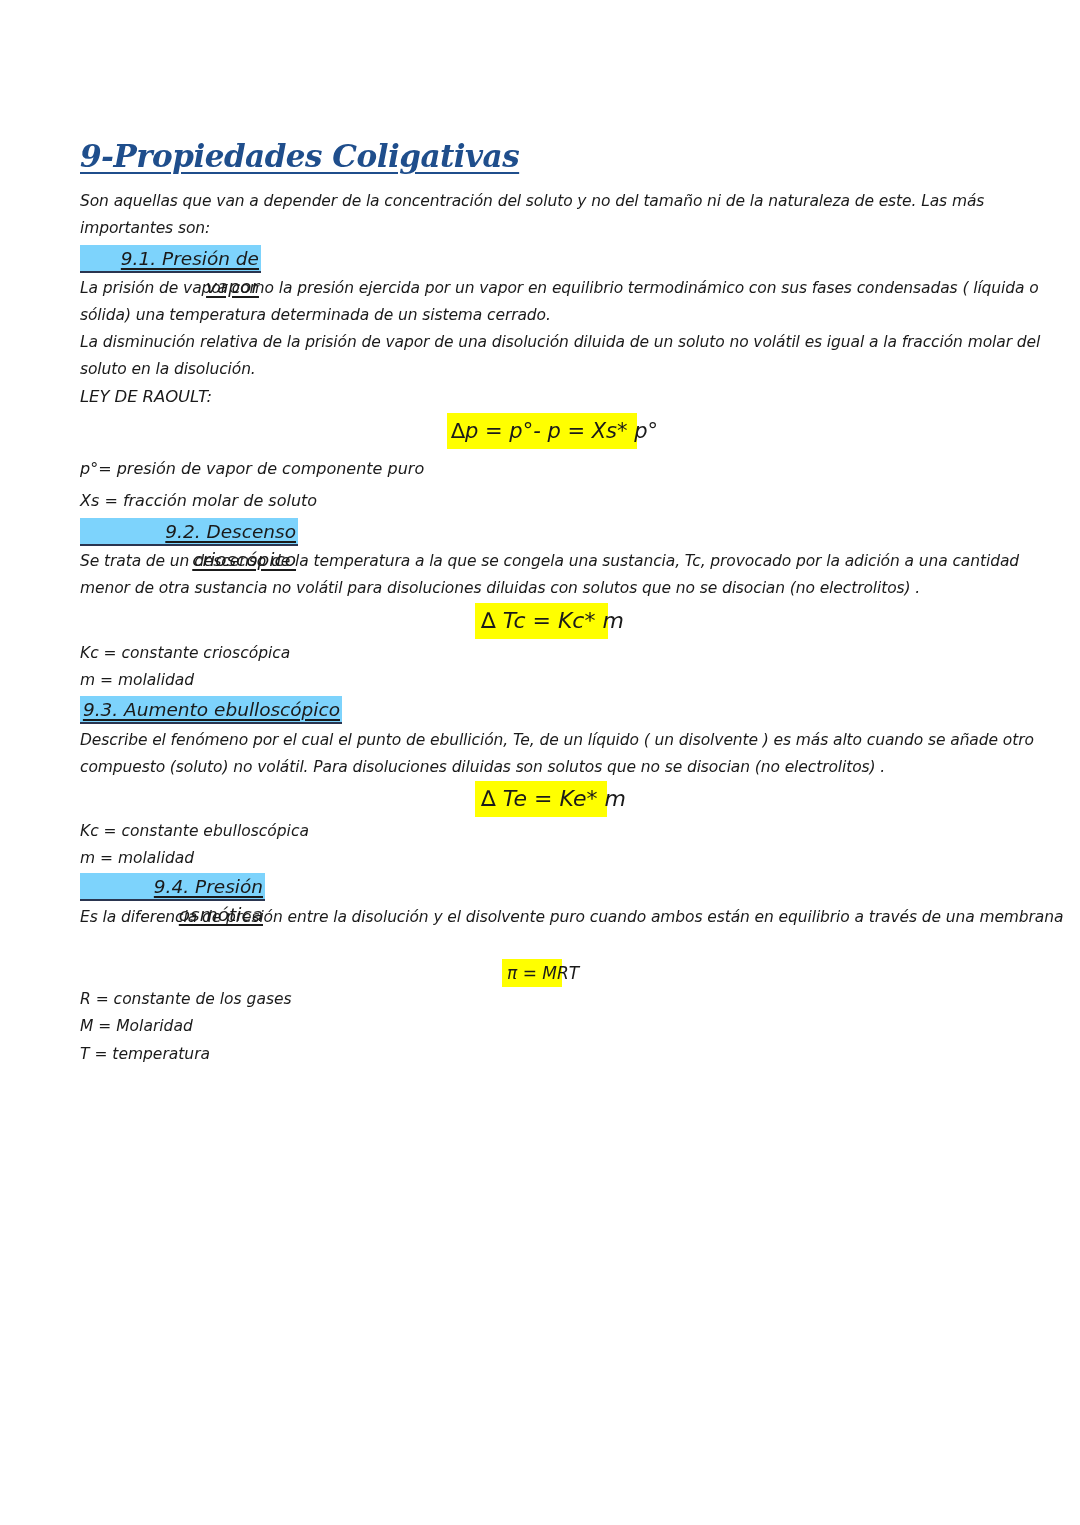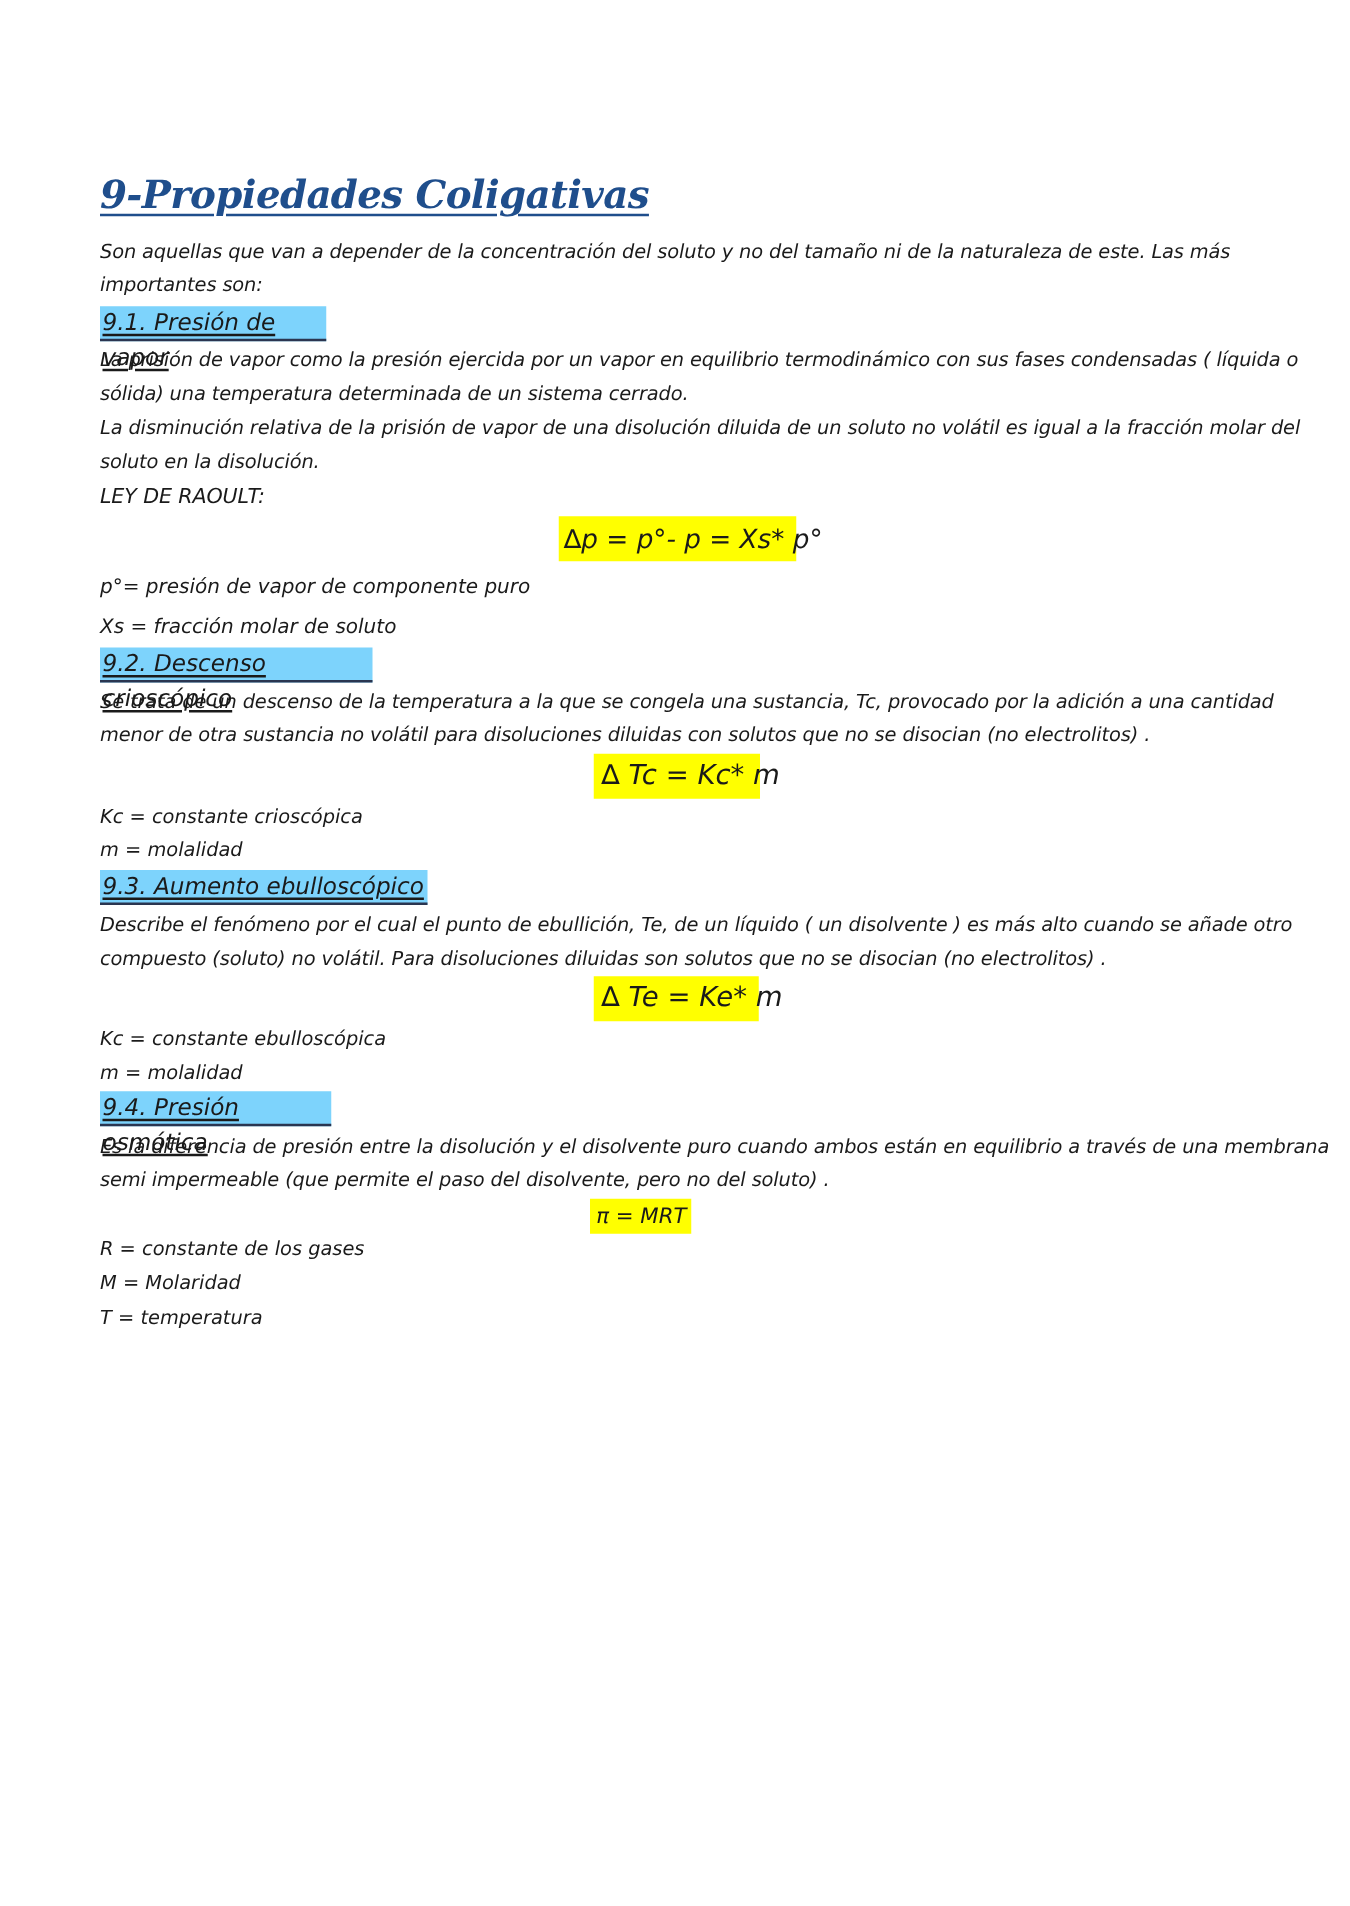--- a/index.html
+++ b/index.html
@@ -4,21 +4,21 @@
   <style>
     html, body { margin: 0; padding: 0; background: #ffffff; }
     body {
       width: 1080px;
       height: 1525px;
       position: relative;
       overflow: hidden;
       font-family: "DejaVu Sans", sans-serif;
       color: #1a1a1a;
     }
-    .page { position: absolute; left: 0; top: 0; width: 1080px; height: 1525px; }
+    .page { position: absolute; left: 0; top: 0; width: 1080px; height: 1525px; text-align: right; }
     .title {
       position: absolute;
       left: 80px; top: 138px;
       font-family: "DejaVu Serif", serif;
       font-style: italic;
       font-weight: bold;
       font-size: 31px;
       color: #1f4e8c;
       text-decoration: underline;
       text-decoration-thickness: 2px;
@@ -96,19 +96,18 @@
 
   <div class="heading" style="top:696px; width:262px;">9.3. Aumento ebulloscópico</div>
   <div class="line" style="top:731px;">Describe el fenómeno por el cual el punto de ebullición, Te, de un líquido ( un disolvente ) es más alto cuando se añade otro</div>
   <div class="line" style="top:758px;">compuesto (soluto) no volátil. Para disoluciones diluidas son solutos que no se disocian (no electrolitos) .</div>
   <div class="eq" style="left:475px; top:781px; width:132px; height:36px; line-height:36px; font-size:22px; padding-left:6px;">∆ Te = Ke* m</div>
   <div class="def" style="top:822px;">Kc = constante ebulloscópica</div>
   <div class="def" style="top:849px;">m = molalidad</div>
 
   <div class="heading" style="top:873px; width:185px;">9.4. Presión osmótica</div>
   <div class="line" style="top:908px;">Es la diferencia de presión entre la disolución y el disolvente puro cuando ambos están en equilibrio a través de una membrana</div>
-  <div class="line" style="top:935px;">semi impermeable (que permite el paso del disolvente, pero no del soluto) .</div>
-  <div class="eq" style="left:472px; top:959px; width:81px; height:28px; line-height:28px; font-size:17px; padding-left:5px;">π  = MRT</div>
+  <div class="eq" style="left:502px; top:959px; width:60px; height:28px; line-height:28px; font-size:17px; padding-left:5px;">π  = MRT</div>
   <div class="def" style="top:990px;">R = constante de los gases</div>
   <div class="def" style="top:1017px;">M = Molaridad</div>
   <div class="def" style="top:1045px;">T = temperatura</div>
 
 </div>
 
 </body></html>

